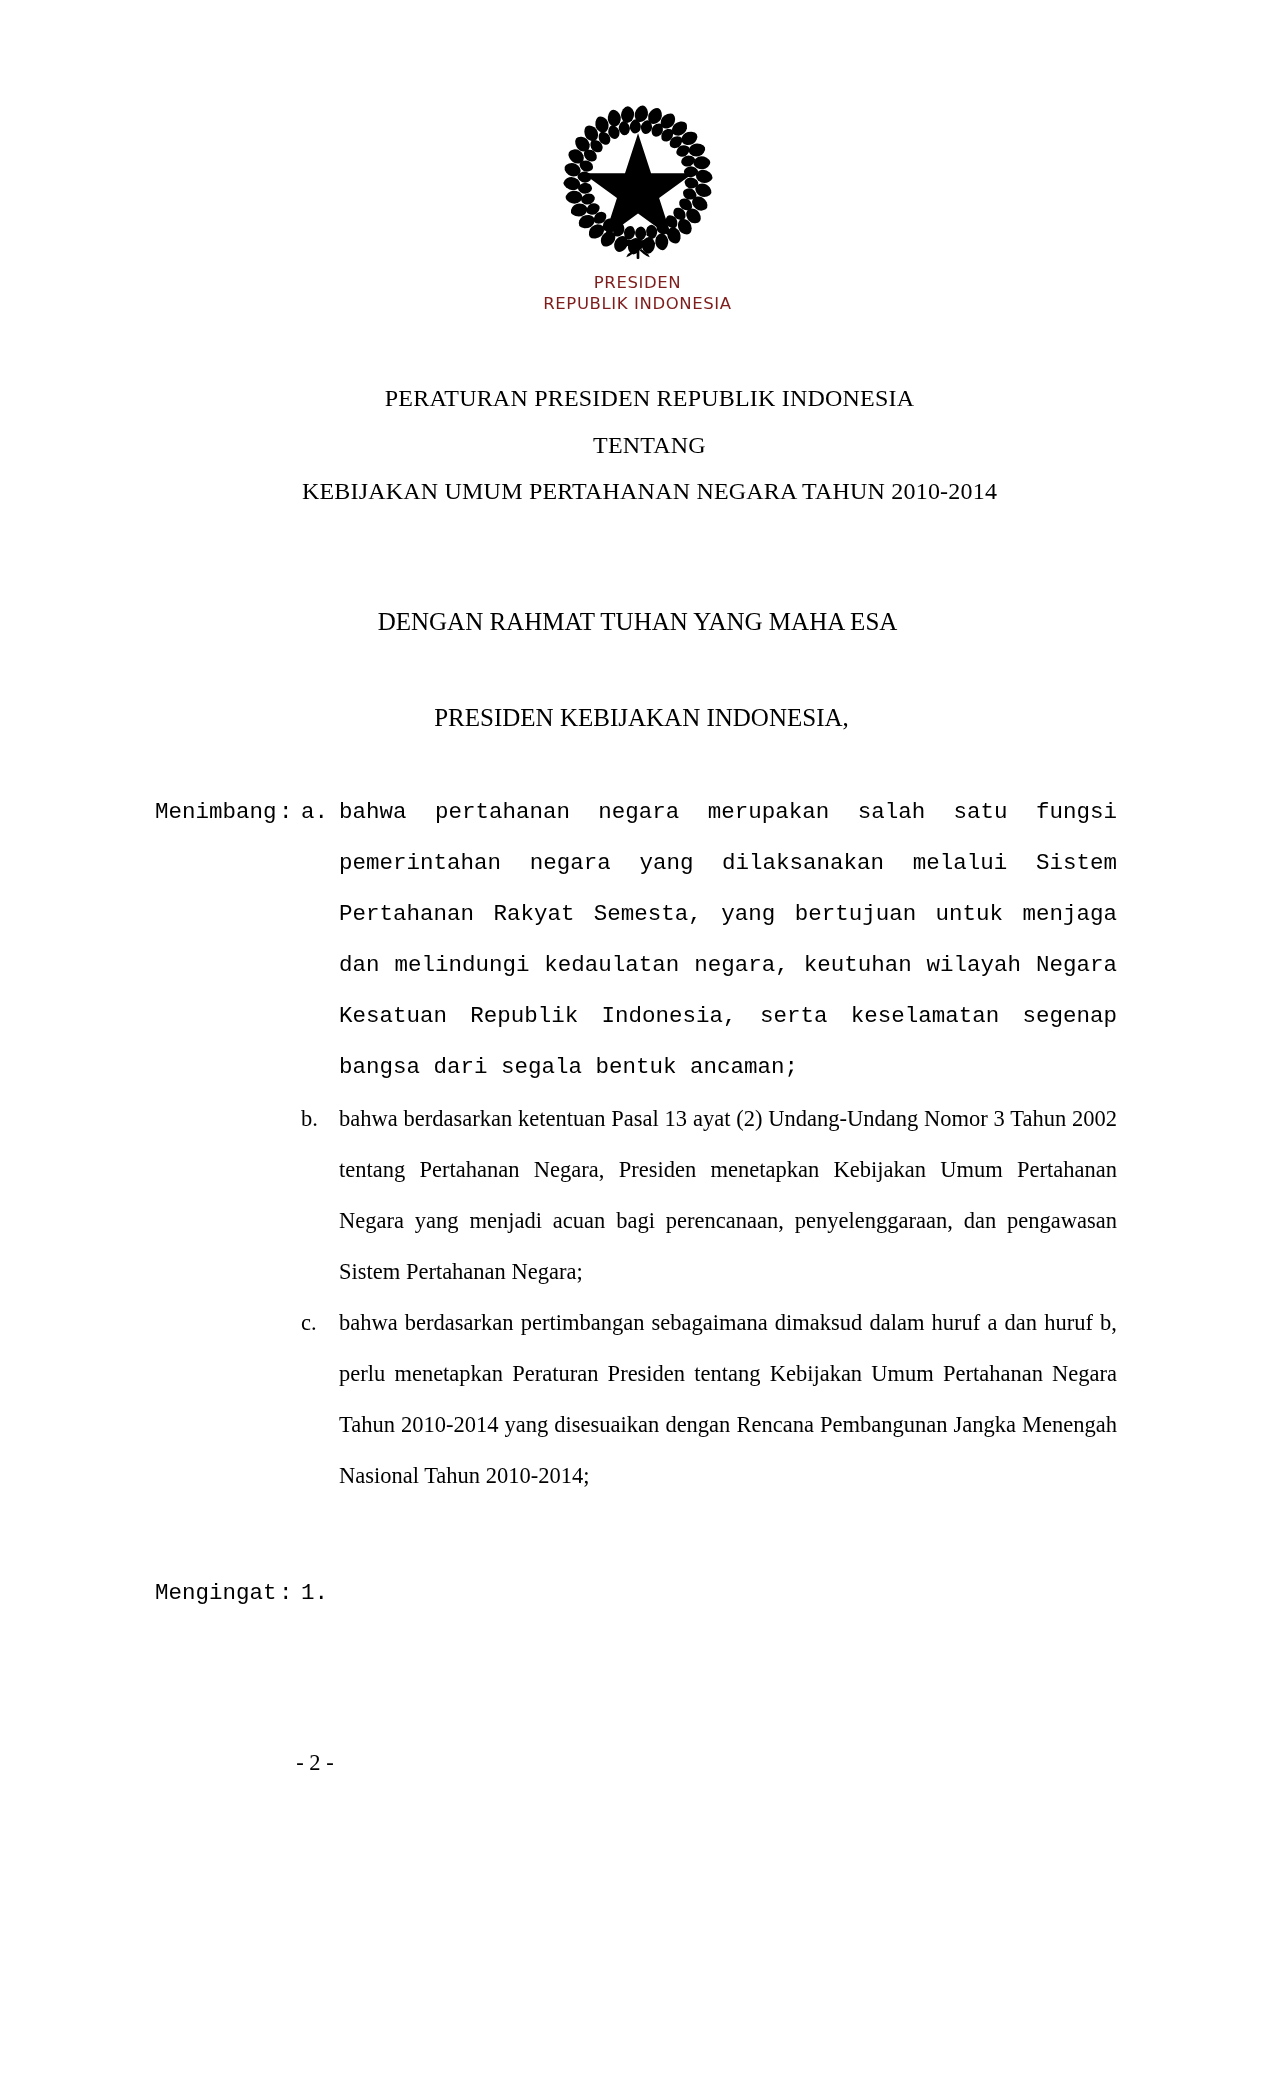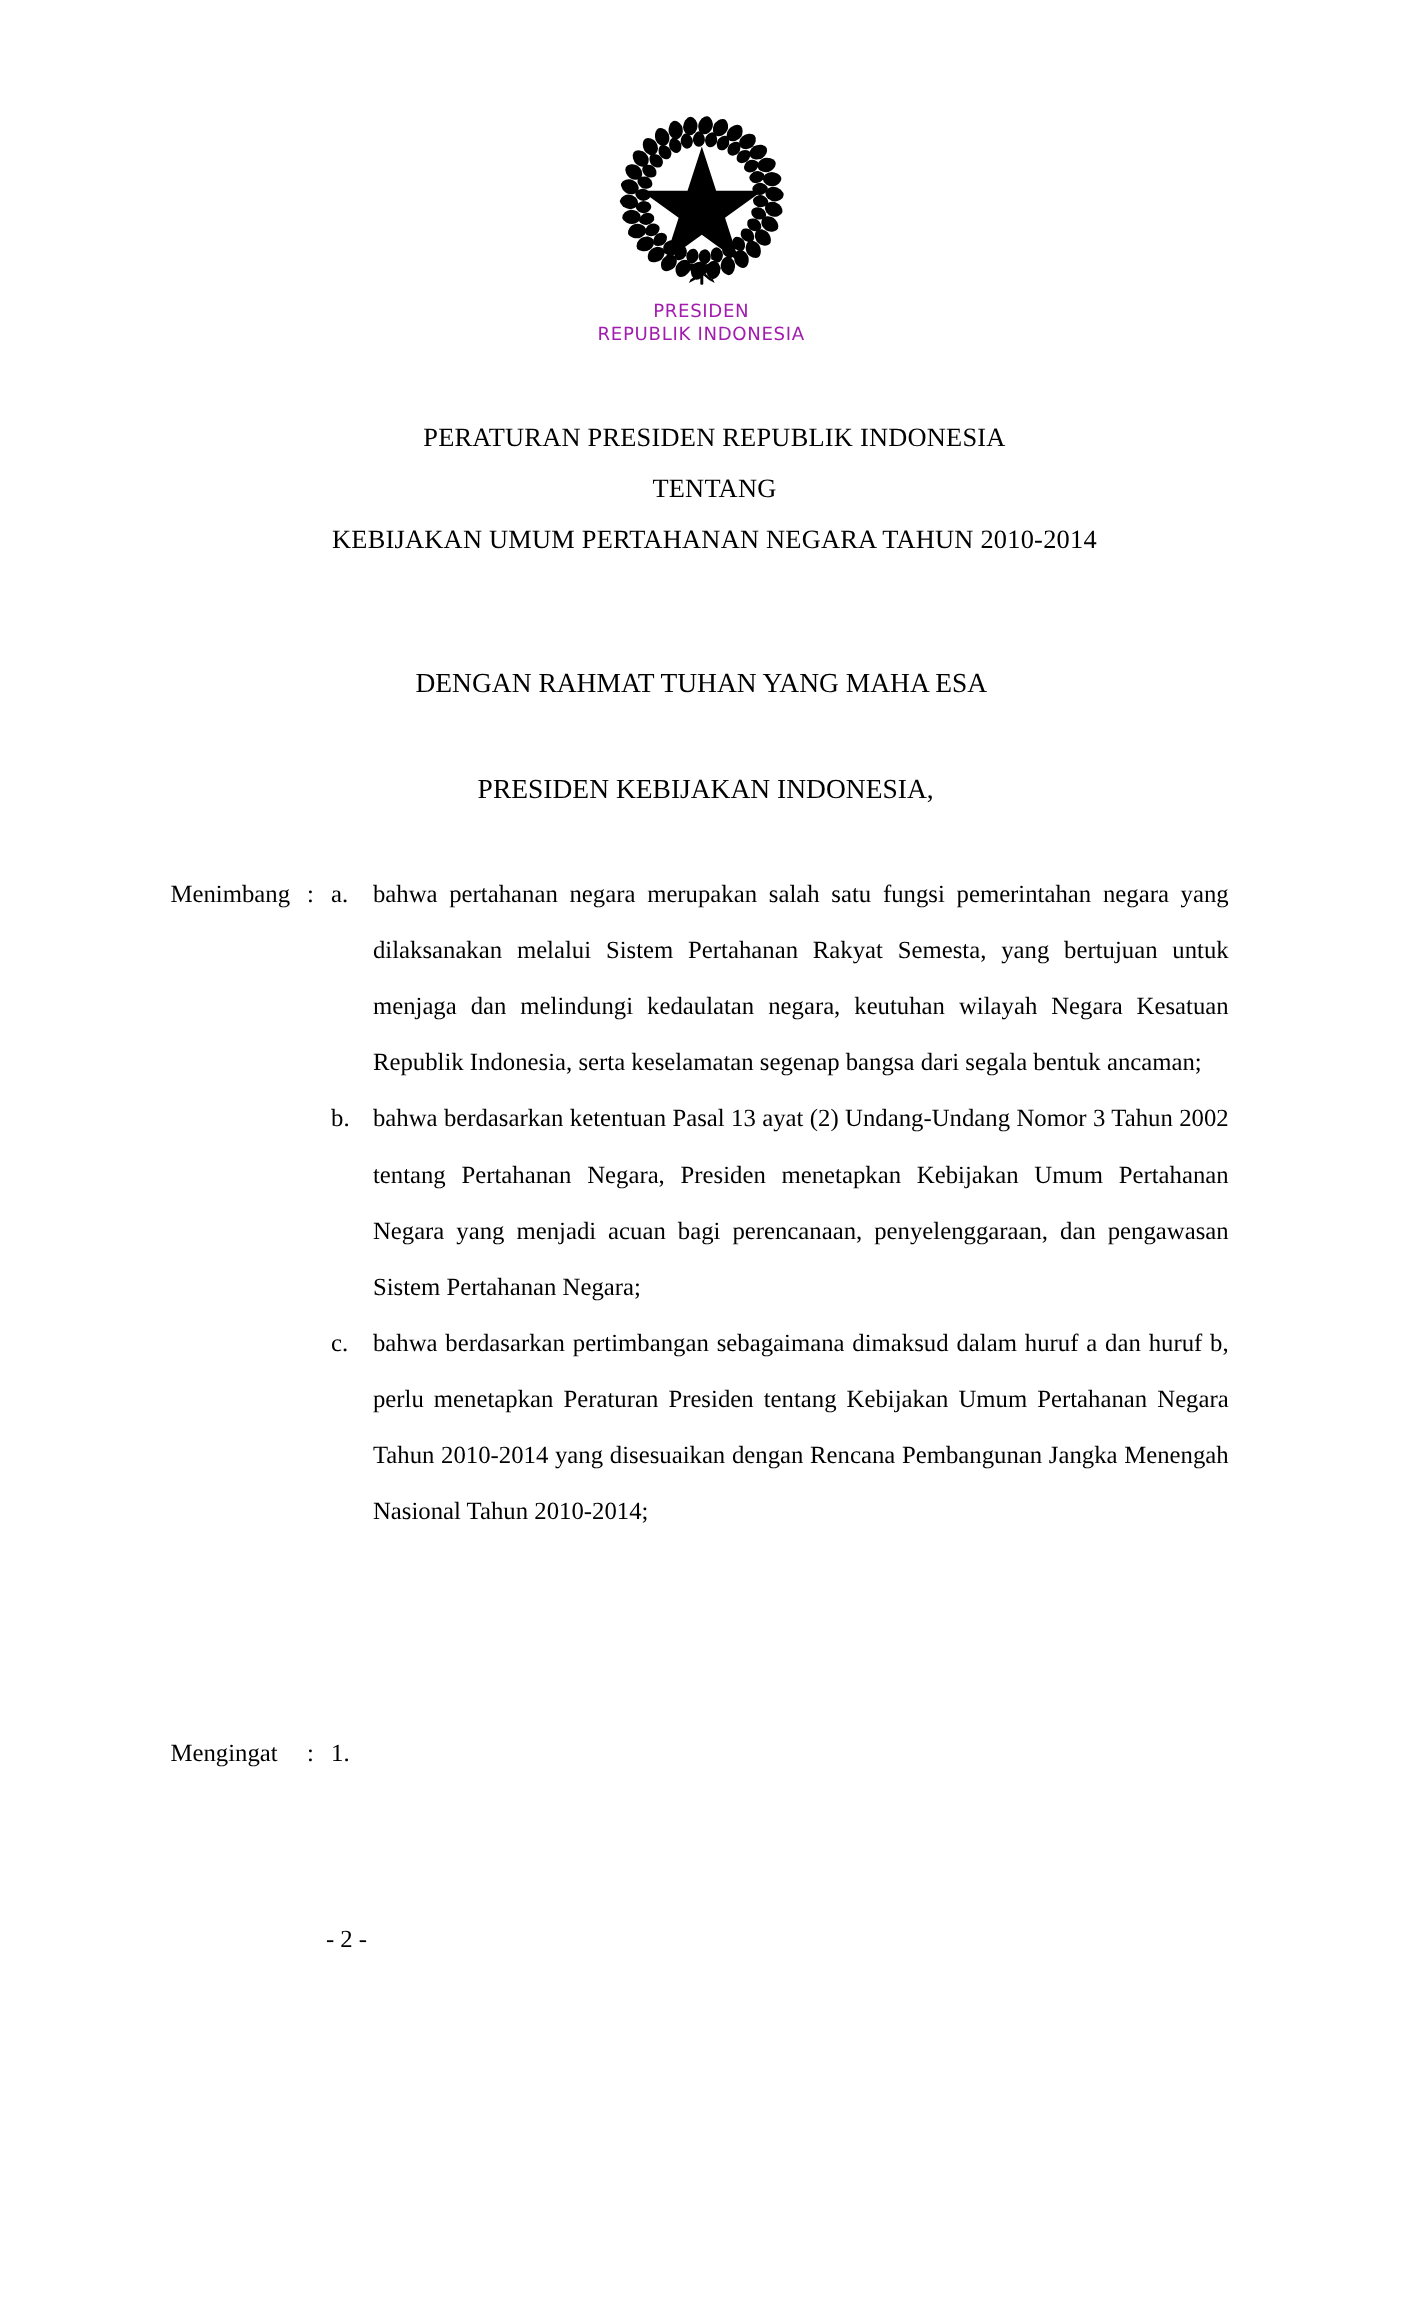--- a/index.html
+++ b/index.html
@@ -31,21 +31,21 @@
     margin: 0 auto;
     width: 168px;
     height: 168px;
   }
   .emblem-caption {
     margin-top: 8px;
     font-family: "DejaVu Sans", "Liberation Sans", sans-serif;
     font-size: 16.5px;
     line-height: 21px;
     letter-spacing: 0.6px;
-    color: #a21caf;
+    color: #7f1d1d;
   }
   .emblem-caption div { white-space: nowrap; }
 
   
   .title-block {
     position: absolute;
     left: 0;
     top: 375px;
     width: 1275px;
     text-align: center;
@@ -84,20 +84,21 @@
     left: 155px;
     top: 787px;
     width: 962px;
     font-size: 22.5px;
     line-height: 51px;
   }
 
   .clause-row {
     display: flex;
     align-items: flex-start;
+    font-family: Liberation Mono, monospace;
   }
   .clause-label {
     width: 124px;
     flex: 0 0 124px;
     white-space: nowrap;
   }
   .clause-colon {
     width: 22px;
     flex: 0 0 22px;
   }

